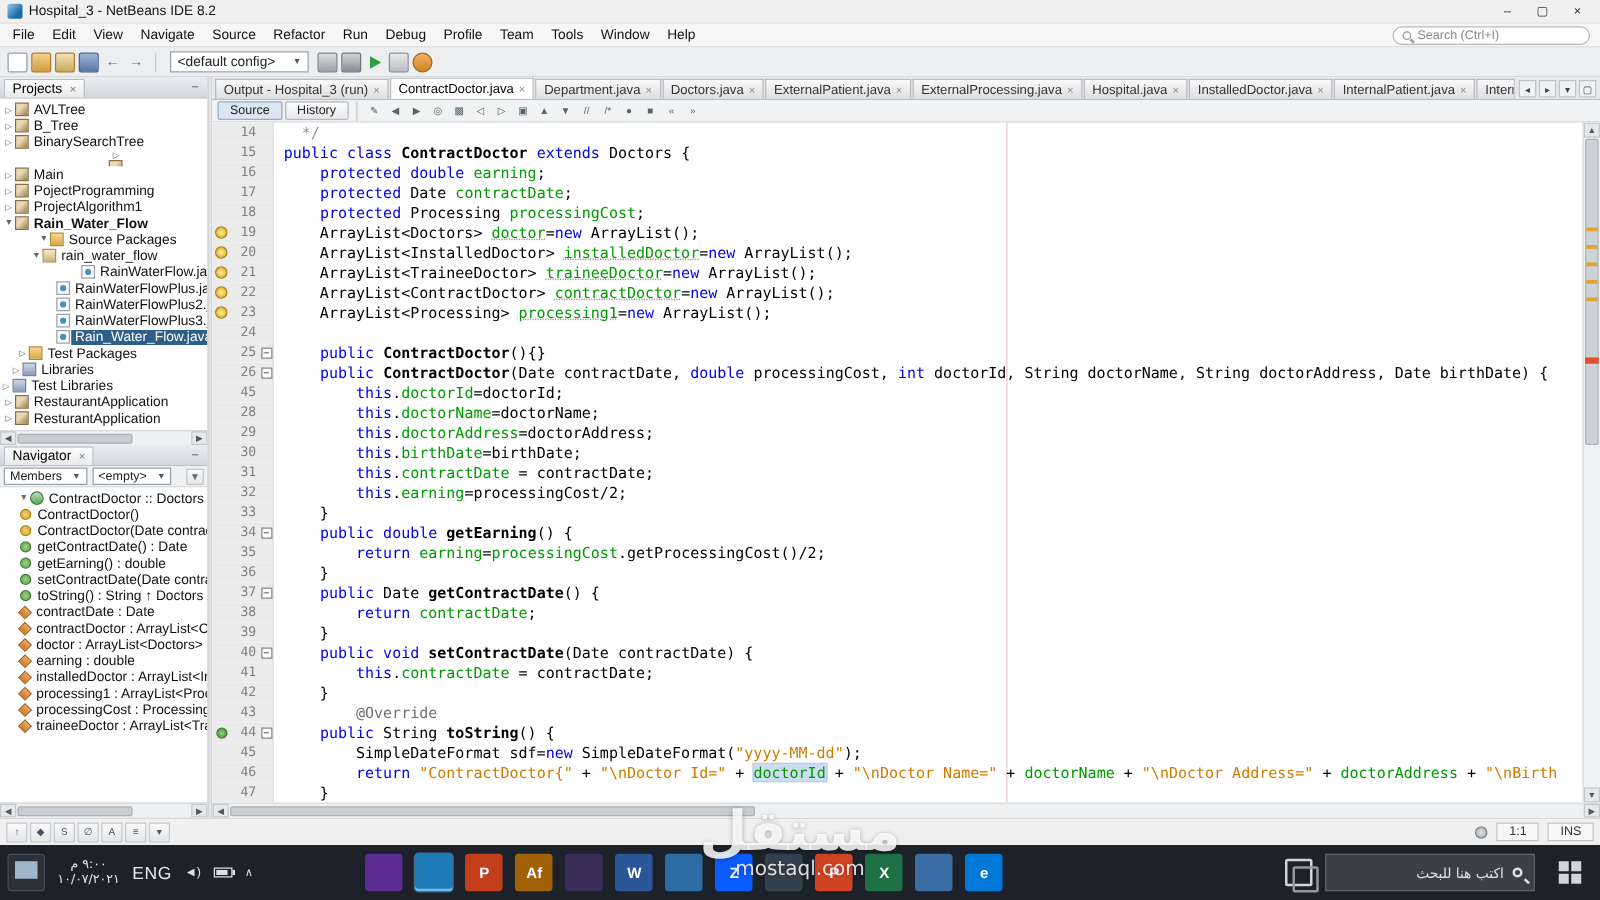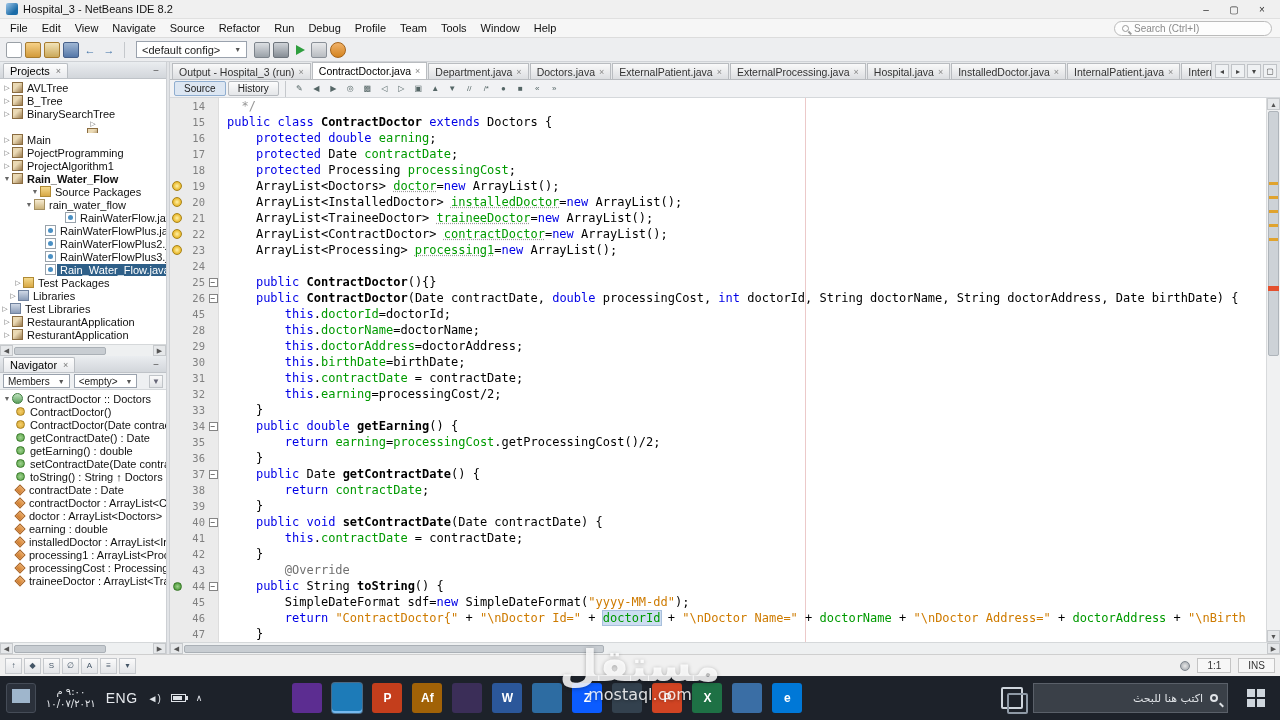--- a/index.html
+++ b/index.html
@@ -137,21 +137,21 @@
 .spk{font-size:10px;color:#dfe3e8}
 .bat{width:15px;height:8px;border:1px solid #dfe3e8;position:relative}
 .bat::after{content:"";position:absolute;right:-3px;top:1px;width:2px;height:4px;background:#dfe3e8}
 .bat::before{content:"";position:absolute;left:1px;top:1px;bottom:1px;width:9px;background:#dfe3e8}
 .chev{font-size:9px;color:#dfe3e8}
 .apps{display:flex;gap:10px;margin-left:80px}
 .app{width:30px;height:30px;border-radius:3px;display:flex;align-items:center;justify-content:center;color:#fff;font-size:12px;font-weight:bold;flex:none}
 .app.active{box-shadow:0 0 0 1px #4a6a85, inset 0 -2px 0 #76b9ed}
 .task-view{margin-left:auto;width:22px;height:22px;border:2px solid #cfd6dd;border-radius:2px;position:relative;flex:none}
 .task-view::after{content:"";position:absolute;left:4px;top:4px;right:-7px;bottom:-7px;border:2px solid #8e99a5;border-radius:2px}
-.tb-search{width:195px;height:30px;background:#3a4048;border:1px solid #5a6069;display:flex;align-items:center;padding:0 9px;color:#dfe2e6;font-size:11px;direction:rtl;gap:7px;font-family:"DejaVu Sans",sans-serif}
+.tb-search{width:168px;height:30px;background:#3a4048;border:1px solid #5a6069;display:flex;align-items:center;padding:0 9px;color:#dfe2e6;font-size:11px;direction:rtl;gap:7px;font-family:"DejaVu Sans",sans-serif}
 .tb-mag{width:8px;height:8px;border:2px solid #dfe2e6;border-radius:50%;position:relative;flex:none}
 .tb-mag::after{content:"";position:absolute;width:5px;height:2px;background:#dfe2e6;transform:rotate(45deg);left:7px;top:8px}
 .start{width:36px;height:40px;display:flex;align-items:center;justify-content:center;flex:none}
 .winlogo{display:grid;grid-template-columns:8px 8px;grid-template-rows:8px 8px;gap:2px}
 .winlogo span{background:#cfd6dd;display:block}
 
 
 .watermark{position:absolute;left:50%;top:640px;transform:translateX(-50%);text-align:center;z-index:60;pointer-events:none;font-family:"DejaVu Sans",sans-serif}
 .wm1{font-size:44px;font-weight:bold;color:rgba(255,255,255,.85);text-shadow:0 1px 4px rgba(0,0,0,.30)}
 .wm2{font-size:16px;color:rgba(255,255,255,.85);text-shadow:0 1px 3px rgba(0,0,0,.35);margin-top:-6px}
@@ -352,21 +352,21 @@
             <span>Members</span>
             <span class="caret">▼</span>
           </span>
           <span class="nf-select">
             <span>&lt;empty&gt;</span>
             <span class="caret">▼</span>
           </span>
           <span class="nf-funnel">▼</span>
         </div>
         <div class="tree">
-            <div class="trow" style="padding-left: 2px;">
+            <div class="trow" style="padding-left: 14px;">
               <span class="texp">▼</span>
               <span class="ticon ti-class"></span>
               <span class="tlabel">ContractDoctor :: Doctors</span>
             </div>
             <div class="trow" style="padding-left: 16px;">
               <span class="ni ni-constructor"></span>
               <span class="tlabel">ContractDoctor()</span>
             </div>
             <div class="trow" style="padding-left: 16px;">
               <span class="ni ni-constructor"></span>

